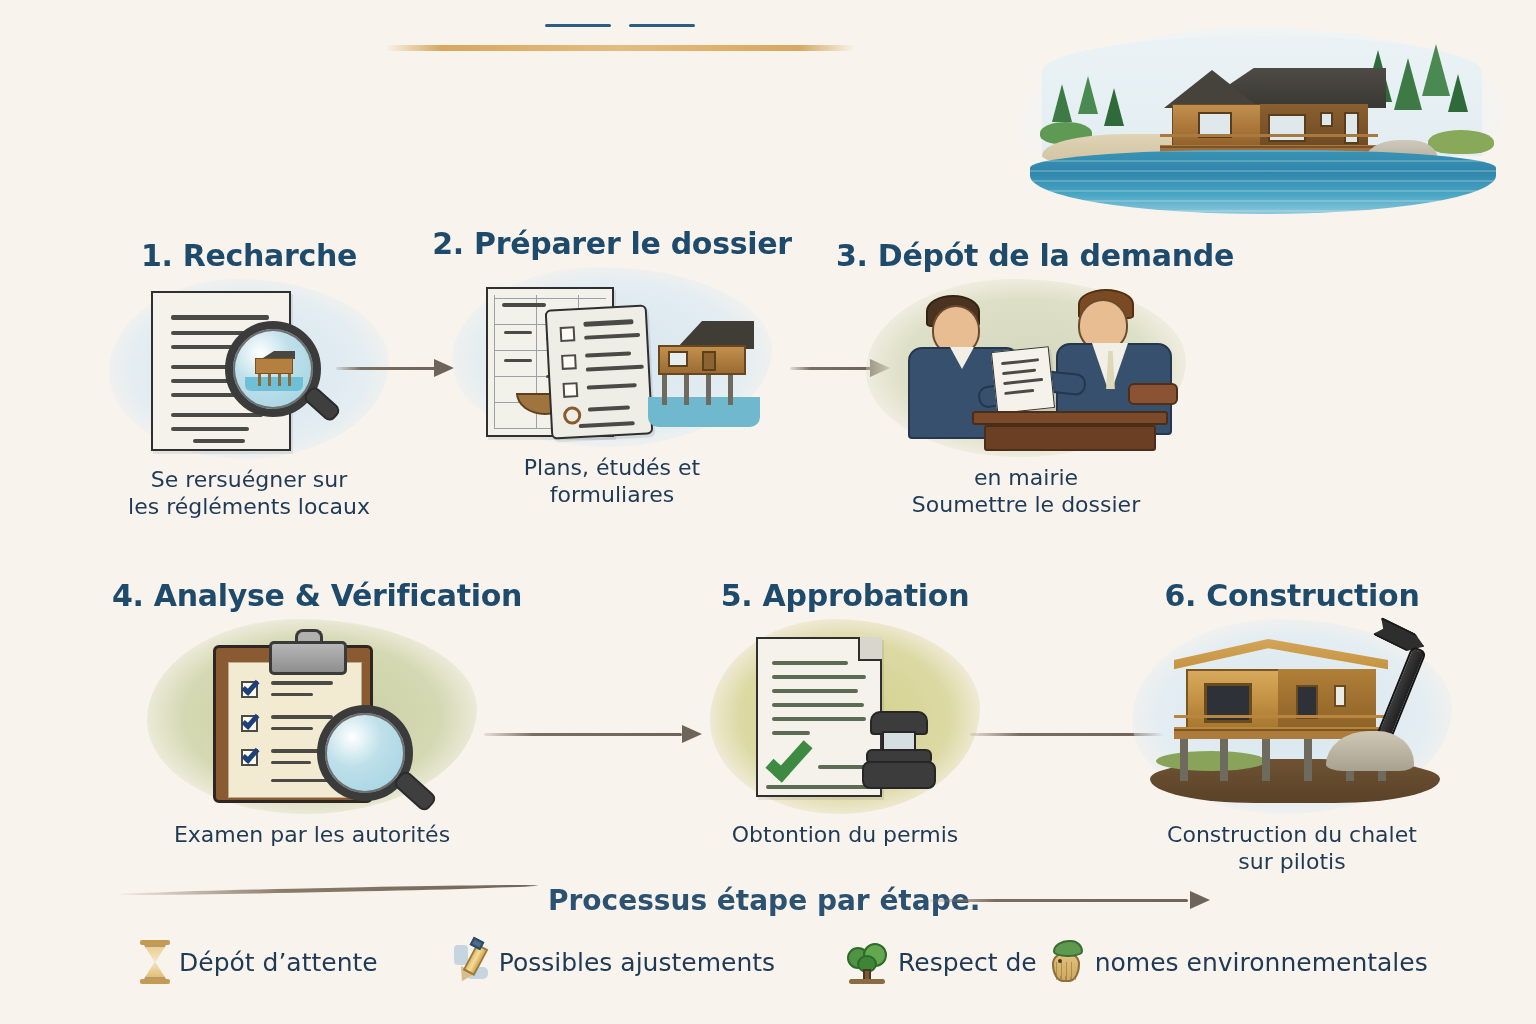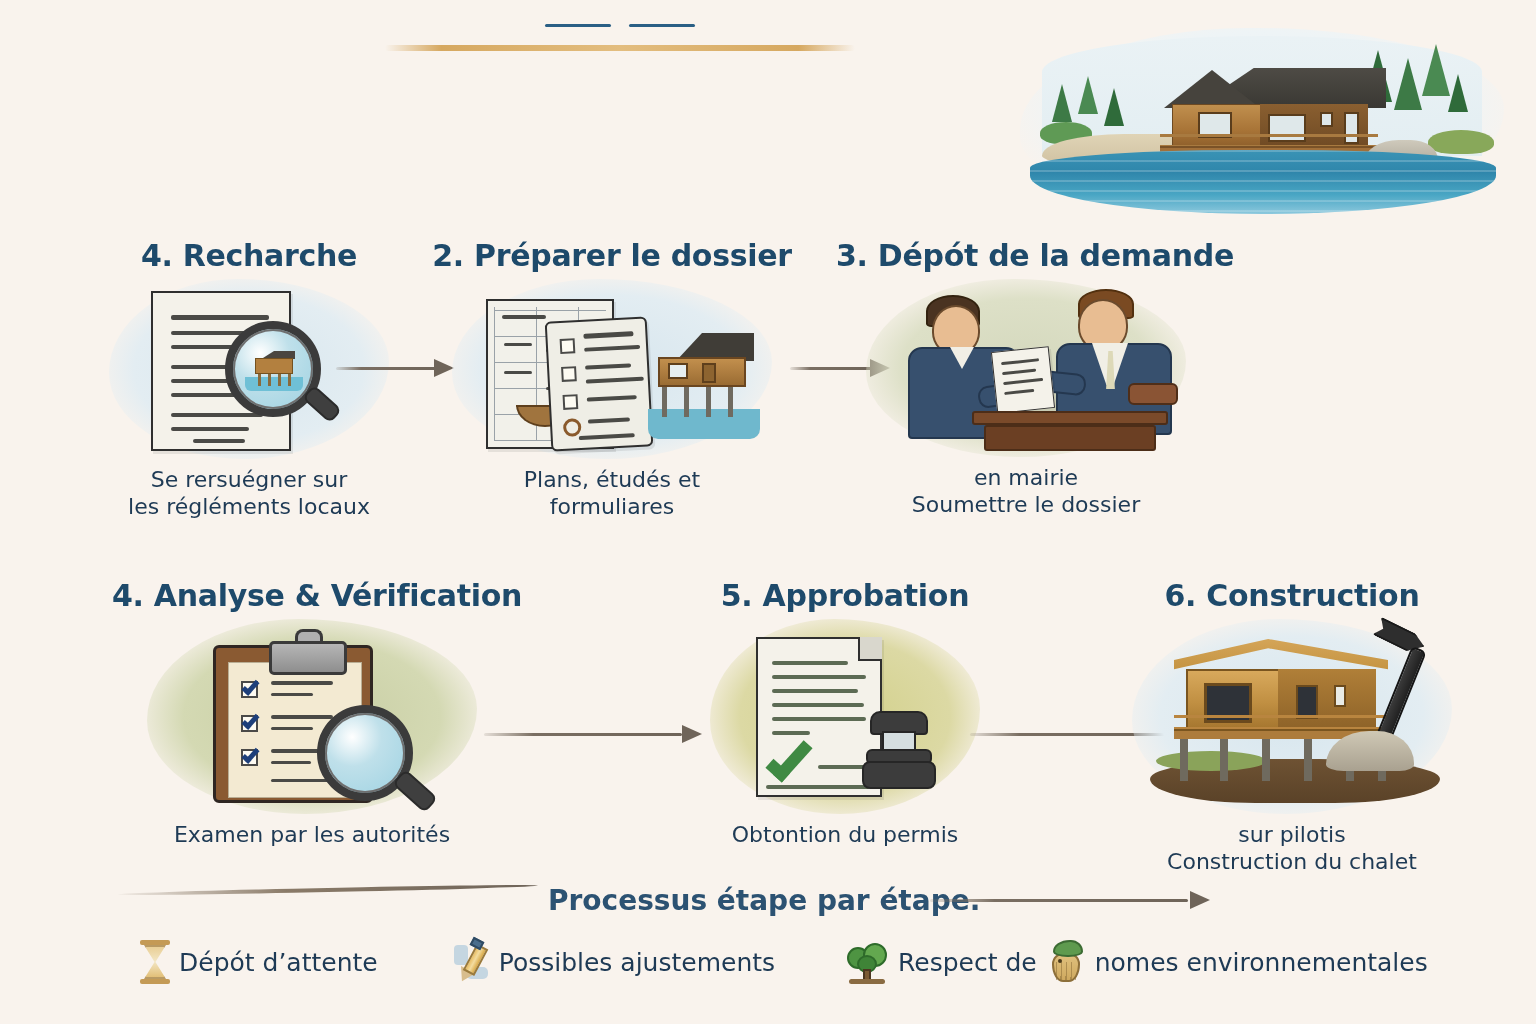--- a/index.html
+++ b/index.html
@@ -538,21 +538,21 @@
       <div class="stilt" style="left:128px;"></div>
       <div class="stilt" style="left:168px;"></div>
       <div class="stilt" style="left:202px;"></div>
     </div>
 
     <div class="rocks"></div>
     <div class="hero-water"></div>
   </div>
 
   <div class="step" style="left:84px; top:238px; width:330px;">
-    <div class="step-title">4. Recharche</div>
+    <div class="step-title">1. Recharche</div>
     <div class="step-art" style="width:280px; height:180px;">
       <div class="blob blue"></div>
       <div class="paper" style="left:42px; top:12px; width:140px; height:160px;">
         <div class="tline" style="left:18px; top:22px; width:98px; height:5px;"></div>
         <div class="tline" style="left:18px; top:38px; width:78px;"></div>
         <div class="tline" style="left:18px; top:52px; width:96px;"></div>
         <div class="tline" style="left:18px; top:72px; width:66px;"></div>
         <div class="tline" style="left:18px; top:86px; width:86px;"></div>
         <div class="tline" style="left:18px; top:100px; width:72px;"></div>
         <div class="tline" style="left:18px; top:120px; width:92px;"></div>
@@ -577,21 +577,21 @@
       <div>Se rersuégner sur</div>
       <div>les régléments locaux</div>
     </div>
   </div>
 
   <div class="arrow" style="left:336px; top:358px; width:118px;">
     <div class="shaft" style="width:100px;"></div>
     <div class="headt"></div>
   </div>
 
-  <div class="step" style="left:432px; top:238px; width:360px;">
+  <div class="step" style="left:432px; top:226px; width:360px;">
     <div class="step-title">2. Préparer le dossier</div>
     <div class="step-art" style="width:320px; height:180px;">
       <div class="blob blue"></div>
       <div class="paper" style="left:34px; top:20px; width:128px; height:150px; background:#f2f1ea;">
         <div style="position:absolute; inset:6px;
              background:
                repeating-linear-gradient(0deg,#9aa2a8 0 1px, rgba(0,0,0,0) 1px 26px),
                repeating-linear-gradient(90deg,#9aa2a8 0 1px, rgba(0,0,0,0) 1px 42px);"></div>
         <div class="tline" style="left:14px; top:14px; width:44px;"></div>
         <div class="tline" style="left:16px; top:42px; width:28px; height:3px;"></div>
@@ -777,22 +777,22 @@
       </div>
 
       <div style="position:absolute; left:232px; top:8px; width:86px; height:130px;">
         <div style="position:absolute; left:10px; top:0; width:52px; height:20px; background:#2e2e2e; border:2px solid #1a1a1a; border-radius:4px; transform:rotate(26deg); clip-path:polygon(0 0,72% 0,100% 40%,72% 100%,0 100%,14% 50%);"></div>
         <div style="position:absolute; left:28px; top:18px; width:16px; height:104px; background:linear-gradient(90deg,#3b3b3b,#202020); border:2px solid #151515; border-radius:6px; transform:rotate(22deg);"></div>
       </div>
 
       <div style="position:absolute; left:194px; top:112px; width:88px; height:40px; background:linear-gradient(180deg,#cfc8b5,#a9a190); border-radius:54% 46% 18% 22% / 92% 88% 18% 18%;"></div>
     </div>
     <div class="step-cap">
+      <div>Construction du chalet</div>
       <div>sur pilotis</div>
-      <div>Construction du chalet</div>
     </div>
   </div>
 
   <div class="long-swoosh">
     <div class="sw"></div>
   </div>
   <div class="bottom-label">Processus étape par étape.</div>
   <div class="arrow bottom-arrow">
     <div class="shaft" style="width:258px;"></div>
     <div class="headt"></div>

